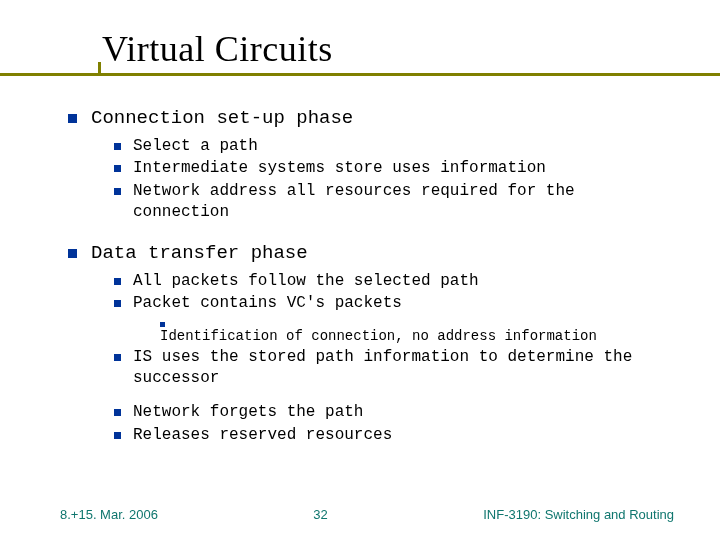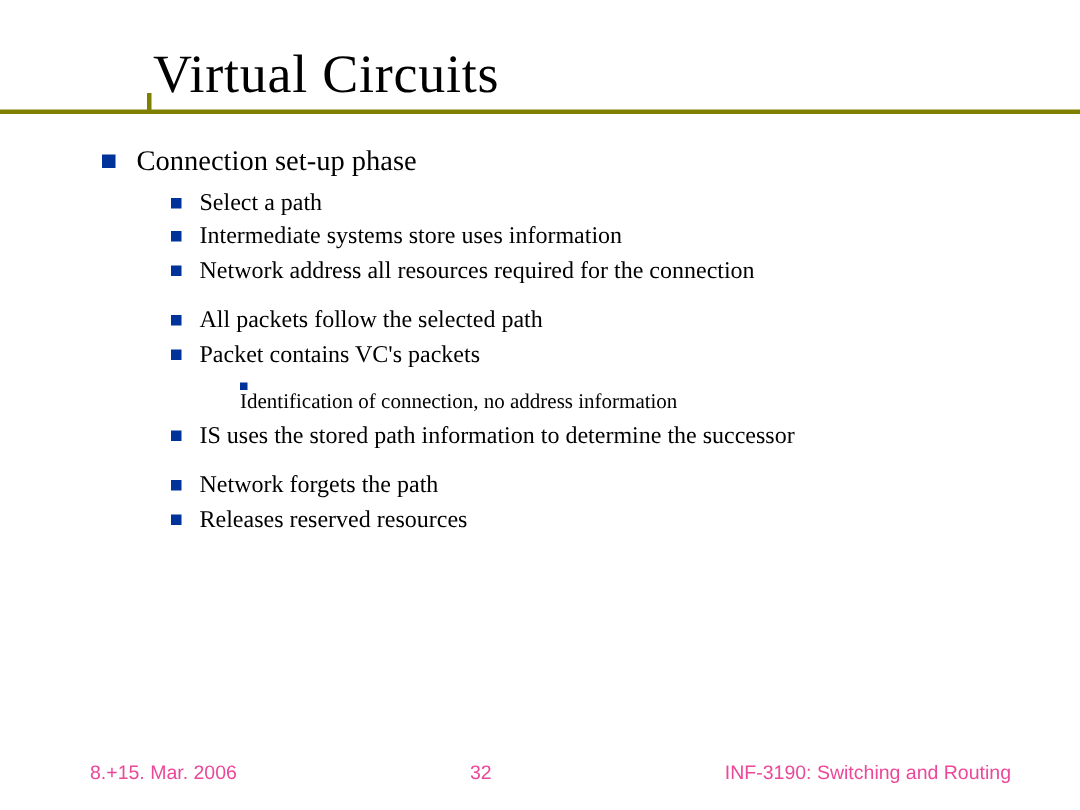--- a/index.html
+++ b/index.html
@@ -36,24 +36,24 @@
   }
   .title-tick{
     position:absolute;
     width:3px;
     height:14px;
     background:#808000;
     left:38px;
     bottom:-6px;
   }
   .content{
-    font-family:Liberation Serif, serif;
+    font-family:Liberation Mono, monospace;
     font-size:17px;
     line-height:1.35;
-    margin-top:25px;
+    margin-top:36px;
     padding-left:8px;
   }
   .lvl1{
     display:flex;
     align-items:flex-start;
     margin:6px 0 4px 0;
     font-size:19px;
   }
   .lvl2{
     display:flex;
@@ -79,21 +79,21 @@
   .spacer{height:10px;}
   .footer{
     position:absolute;
     bottom:18px;
     left:0;right:0;
     padding:0 46px 0 60px;
     display:flex;
     justify-content:space-between;
     font-family:Tahoma, Verdana, sans-serif;
     font-size:13px;
-    color:#ec4899;
+    color:#0f766e;
   }
 </style>
 </head>
 <body>
 
 <div class="slide">
 
   <div class="title-wrap">
     <div class="title">Virtual Circuits</div>
     <div class="title-tick"></div>
@@ -114,20 +114,24 @@
         <span class="bullet b2"></span>
         <span>Intermediate systems store uses information</span>
       </div>
     <div class="lvl2">
         <span class="bullet b2"></span>
         <span>Network address all resources required for the connection</span>
       </div>
 
     <div class="spacer"></div>
 
+    <div class="lvl1">
+      <span class="bullet b1"></span>
+      <span>Data transfer phase</span>
+    </div>
     <div class="lvl2">
         <span class="bullet b2"></span>
         <span>All packets follow the selected path</span>
       </div>
     <div class="lvl2">
         <span class="bullet b2"></span>
         <span>Packet contains VC's packets</span>
       </div>
     <div class="lvl3">
         <span class="bullet b3"></span>

